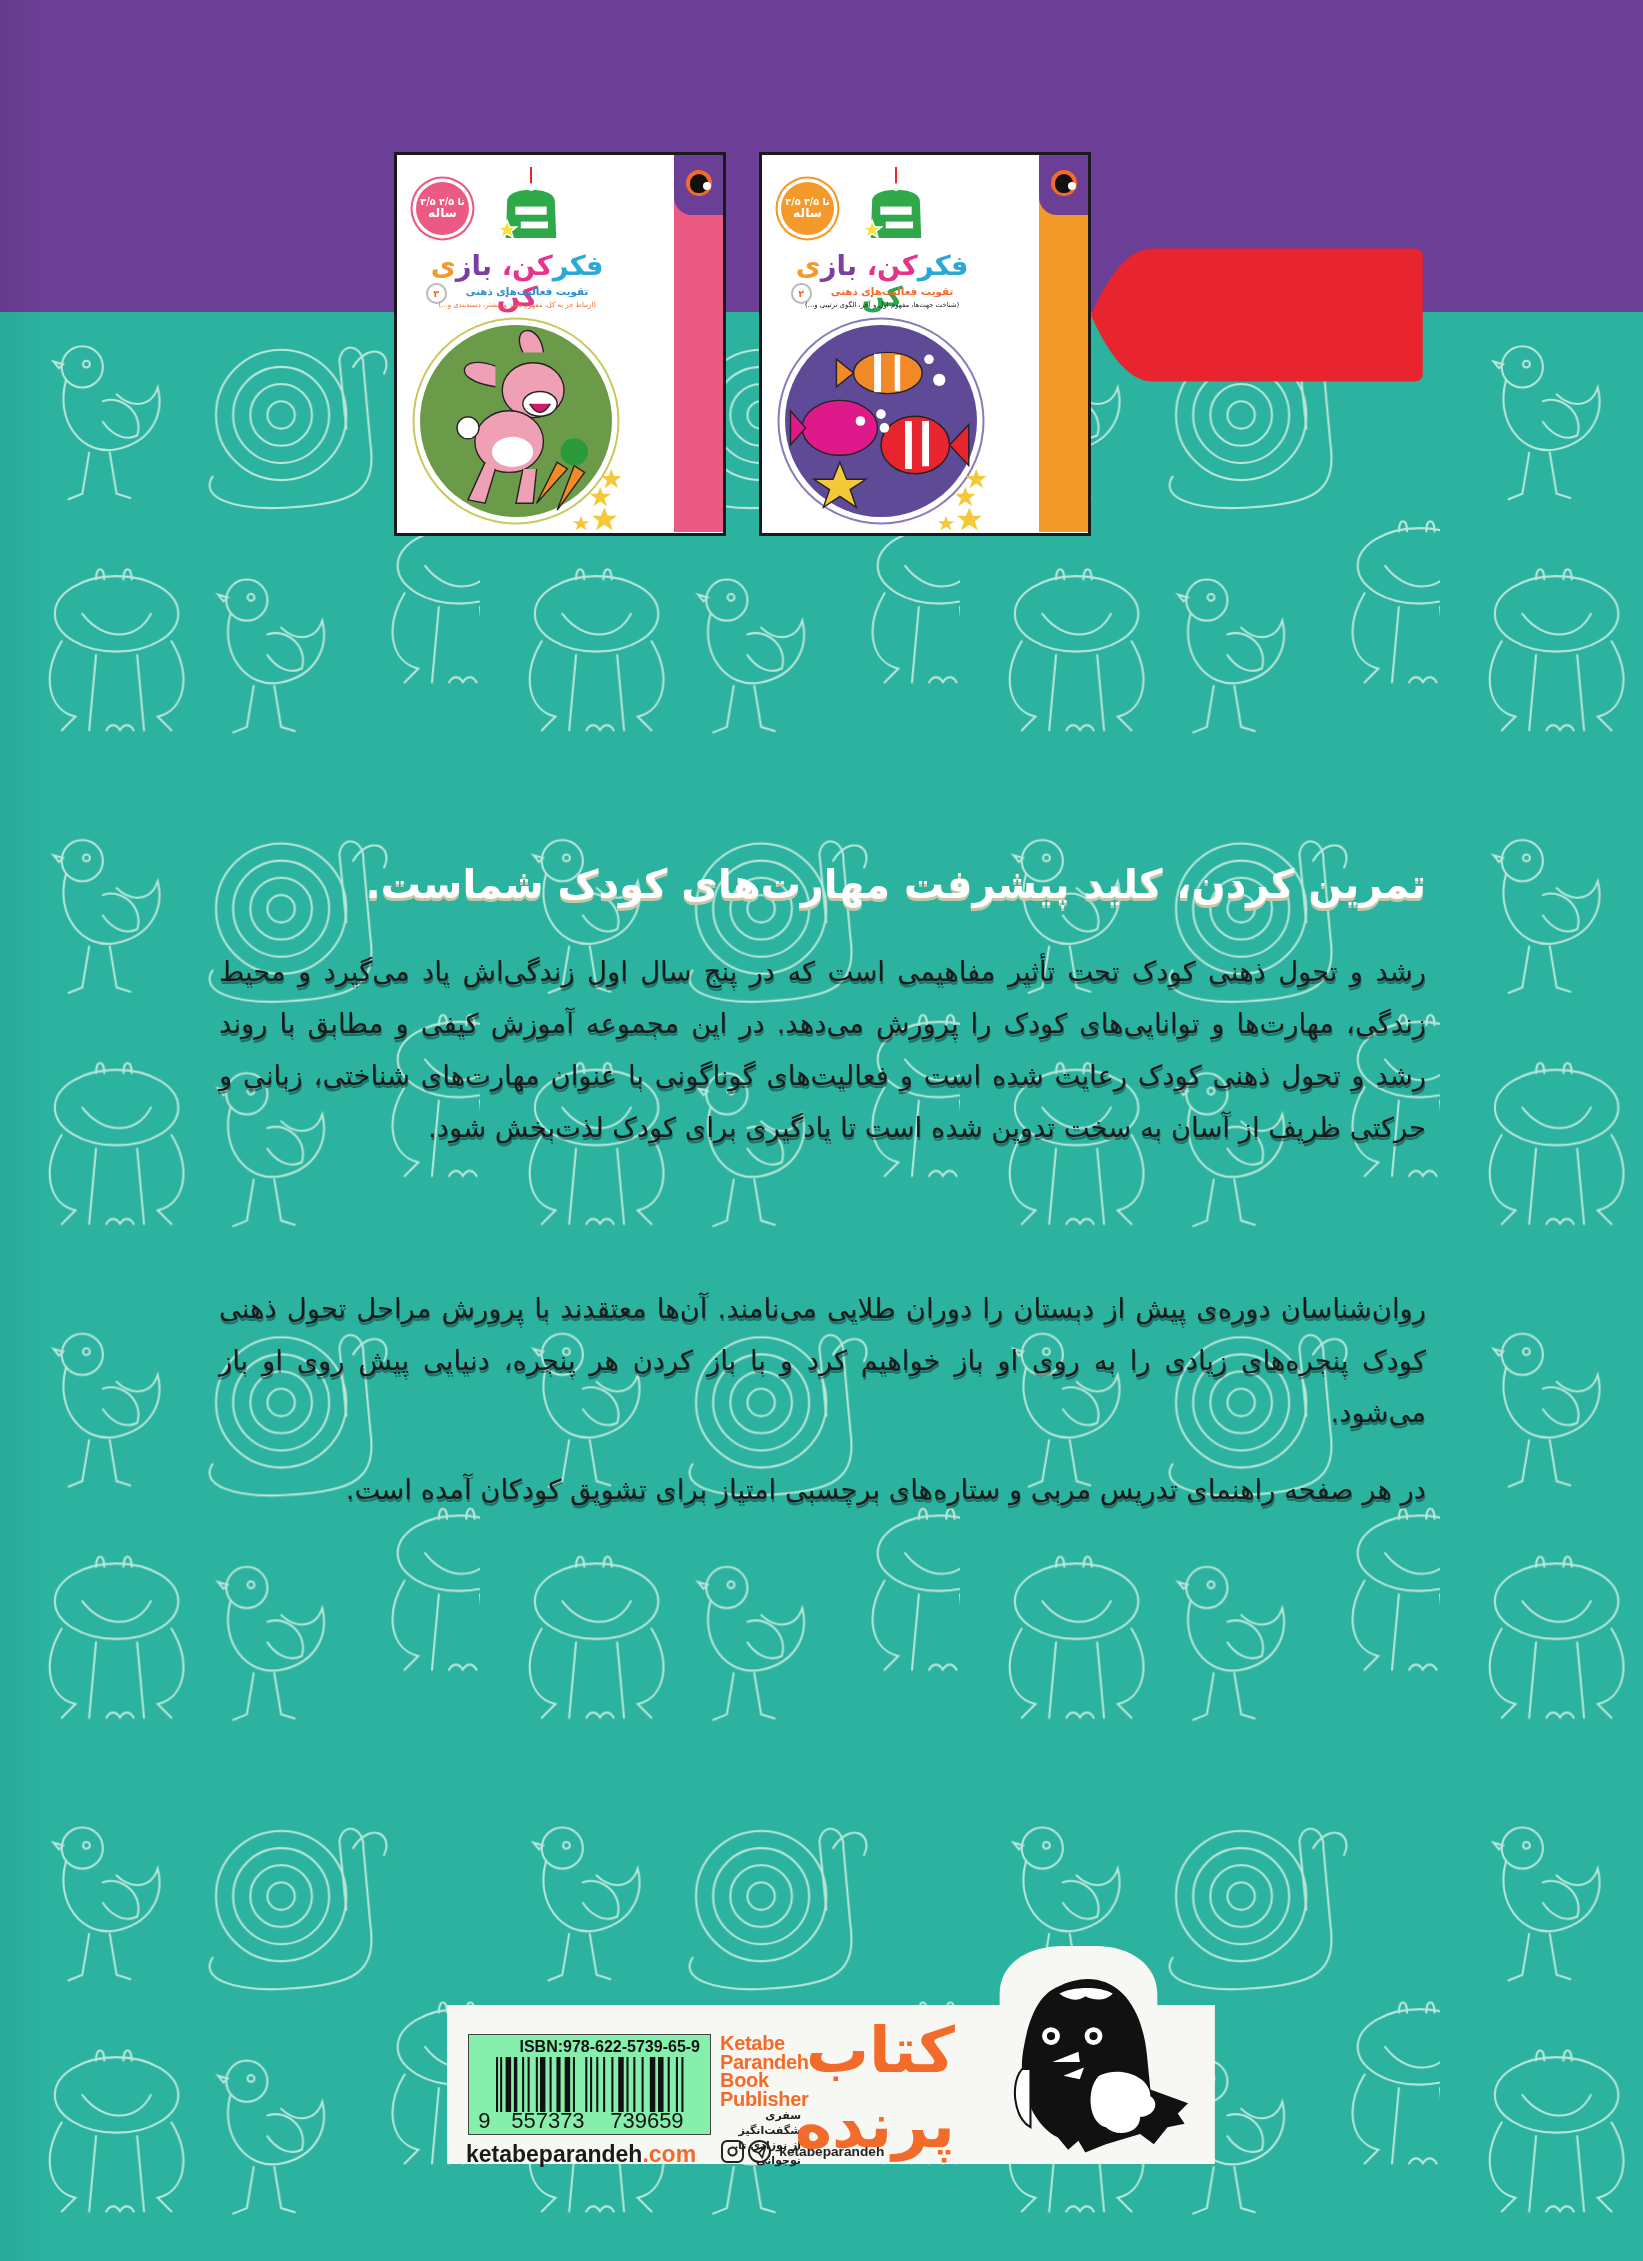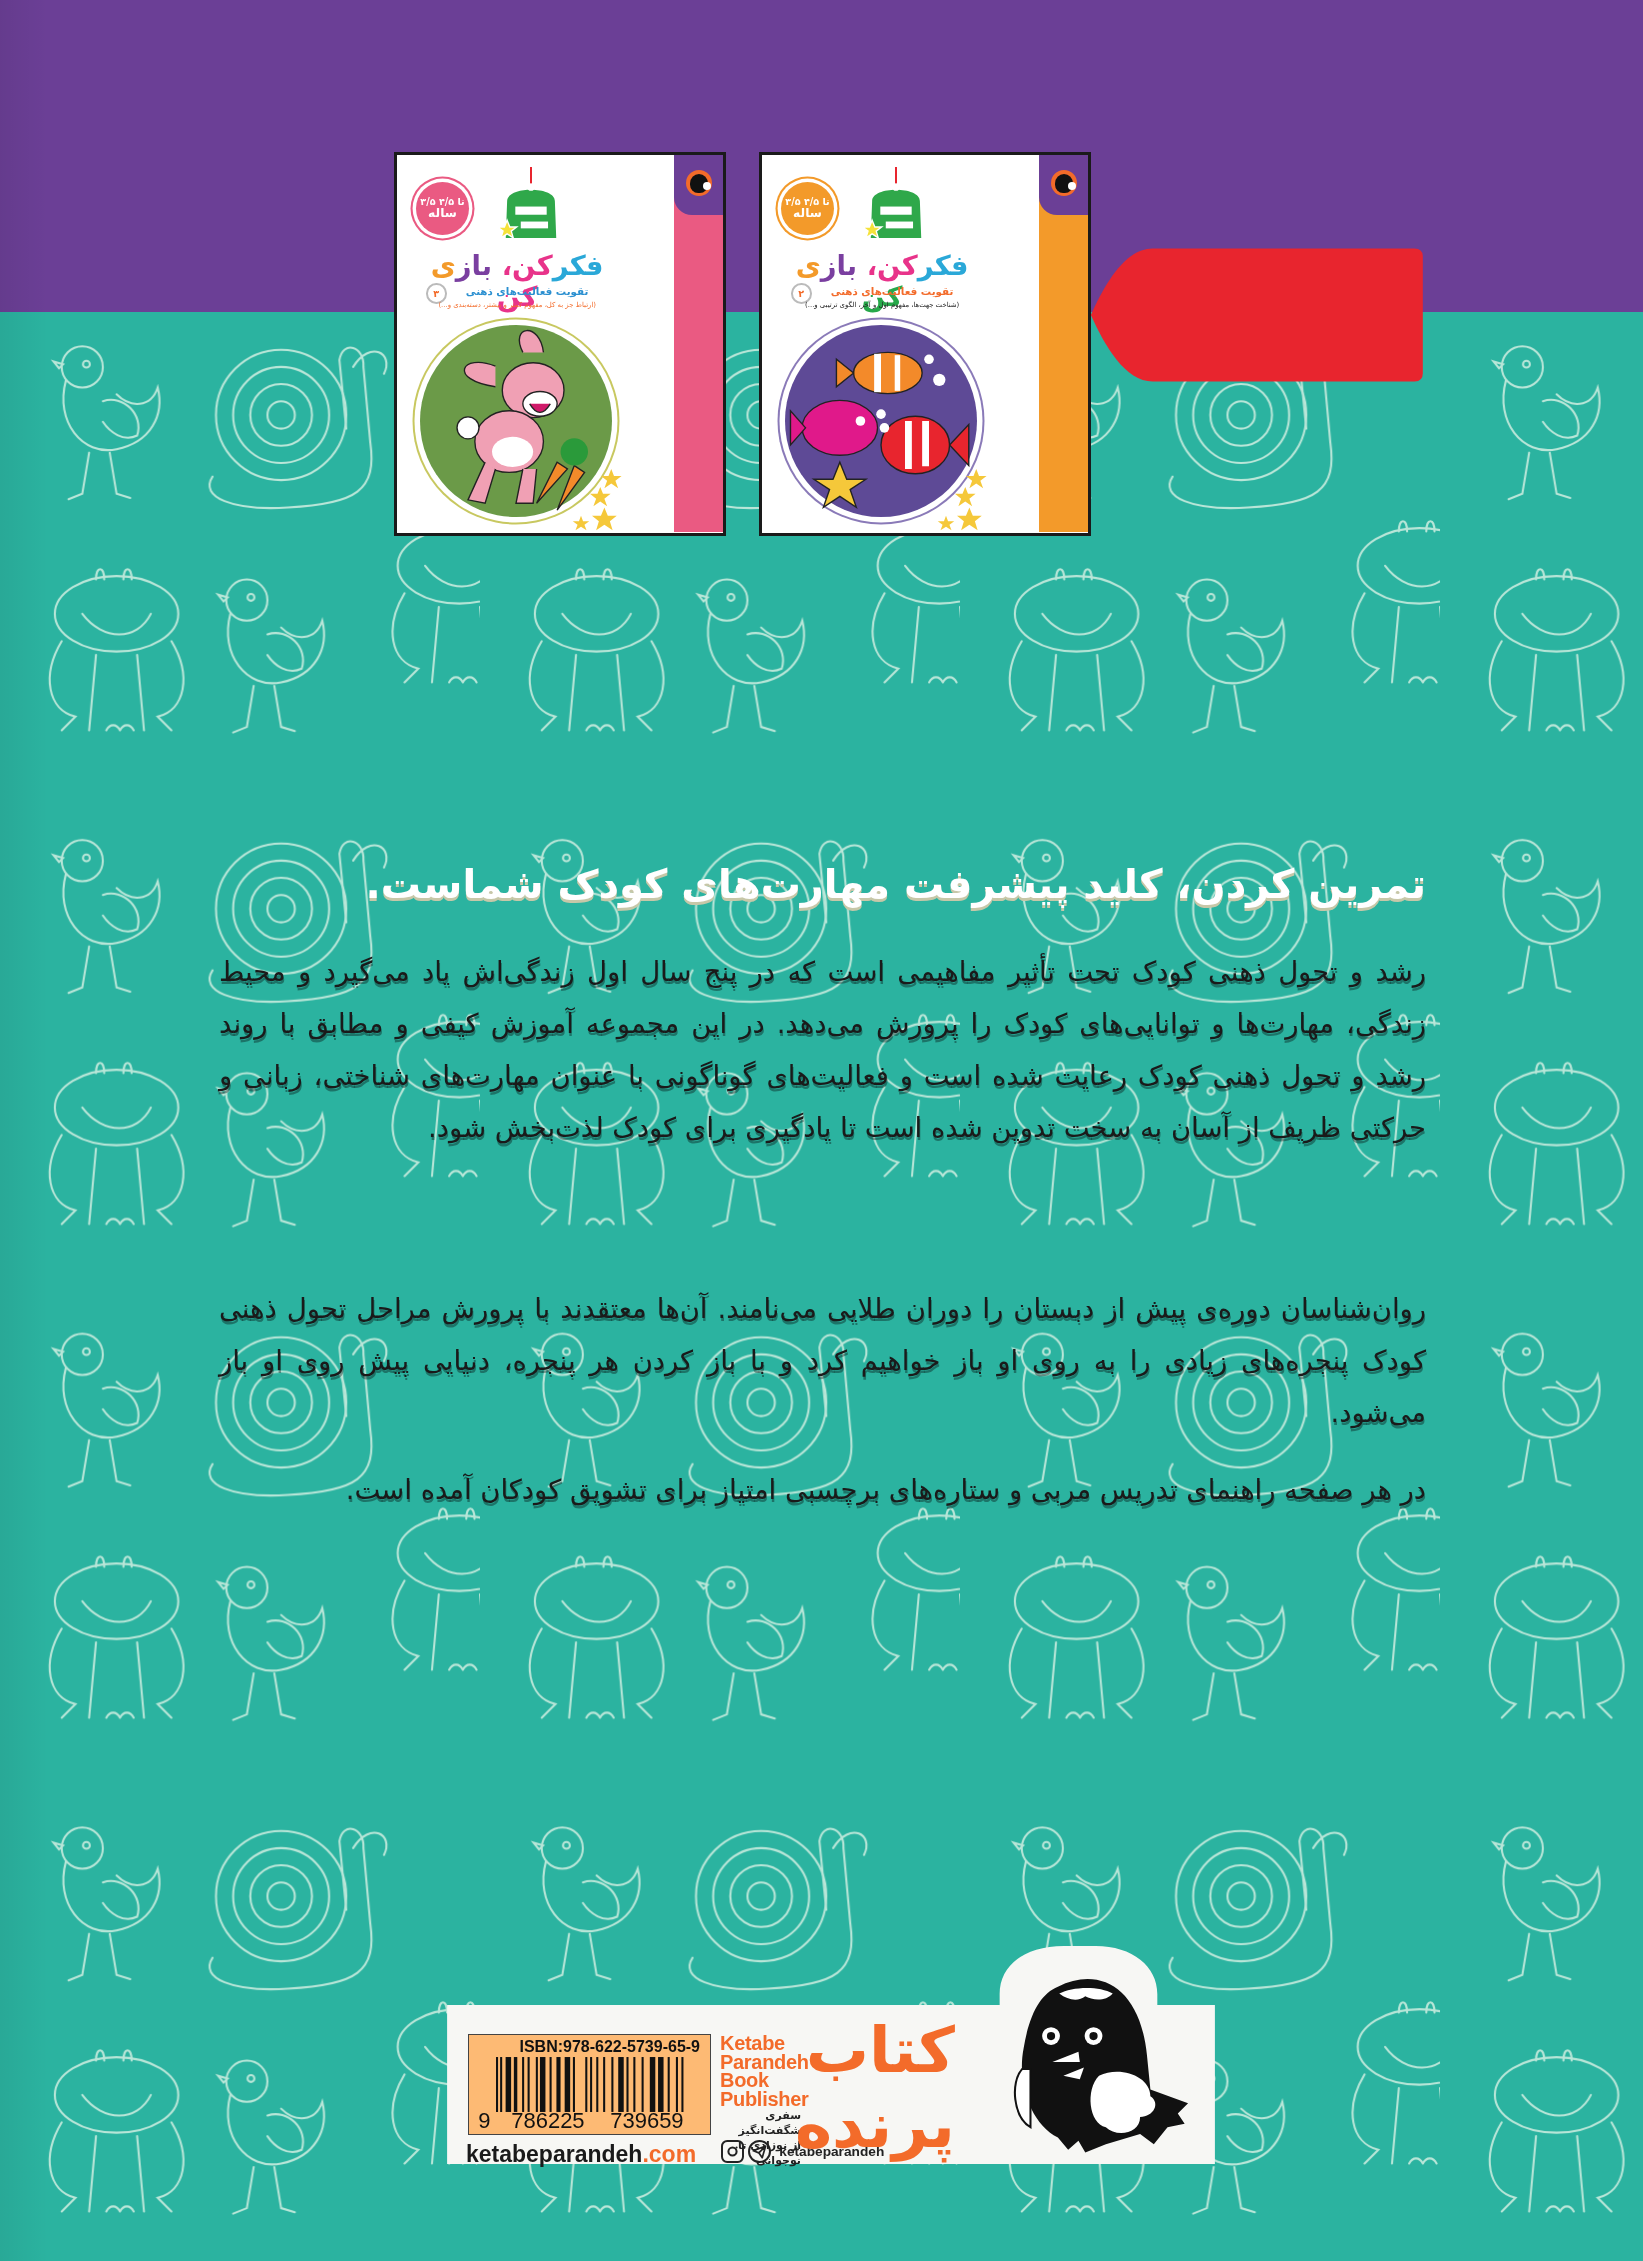--- a/index.html
+++ b/index.html
@@ -133,21 +133,21 @@
     }
     .p1 { top: 946px; }
     .p2 { top: 1283px; }
     .p3 { top: 1464px; }
 
     
     .pub-panel { position: absolute; left: 447px; top: 1946px; width: 768px; height: 218px; }
     .pub-panel svg.panel-bg { position: absolute; left: 0; top: 0; }
     .isbn-box {
       position: absolute; left: 20.6px; top: 88px; width: 243px; height: 101px;
-      border: 1.4px solid #444; background: #fdba74;
+      border: 1.4px solid #444; background: #86efac;
     }
     .isbn-label {
       position: absolute; left: 0; top: 2.7px; width: 100%; text-align: right; padding-right: 9.6px;
       font-family: "Liberation Sans", sans-serif; font-weight: bold; font-size: 16px; color: #111;
     }
     .barcode { position: absolute; left: 27.4px; top: 22px; }
     .barcode-digits {
       position: absolute; left: 9.6px; top: 73px; width: 226px;
       font-family: "Liberation Sans", sans-serif; font-size: 22px; color: #111;
     }
@@ -377,21 +377,21 @@
         <rect x="212" y="0" width="3" height="80"></rect>
           <rect x="224" y="0" width="8" height="80"></rect>
         <rect x="236" y="0" width="8" height="80"></rect>
           <rect x="250" y="0" width="3" height="80"></rect>
         <rect x="262" y="0" width="3" height="88"></rect>
           <rect x="270" y="0" width="3" height="88"></rect>
       </g>
     </svg>
     <div class="barcode-digits">
       <span style="left:0">9</span>
-      <span style="left:33px">786225</span>
+      <span style="left:33px">557373</span>
       <span style="left:132px">739659</span>
     </div>
   </div>
 
   <div class="url"><span>ketabeparandeh</span><span class="dom">.com</span></div>
 
   <div class="pub-en">
     <div>Ketabe</div>
     <div>Parandeh</div>
     <div>Book</div>

